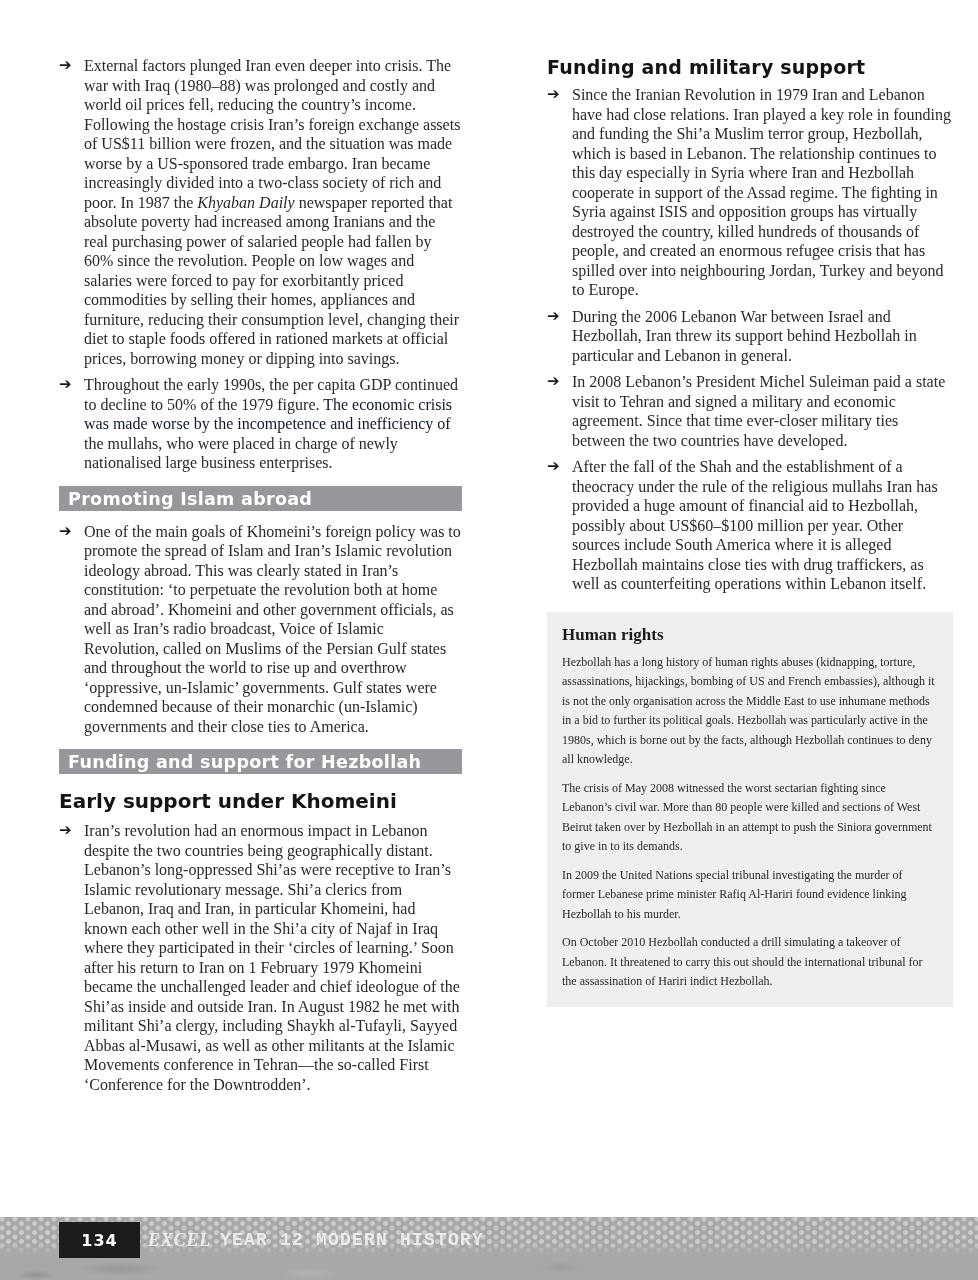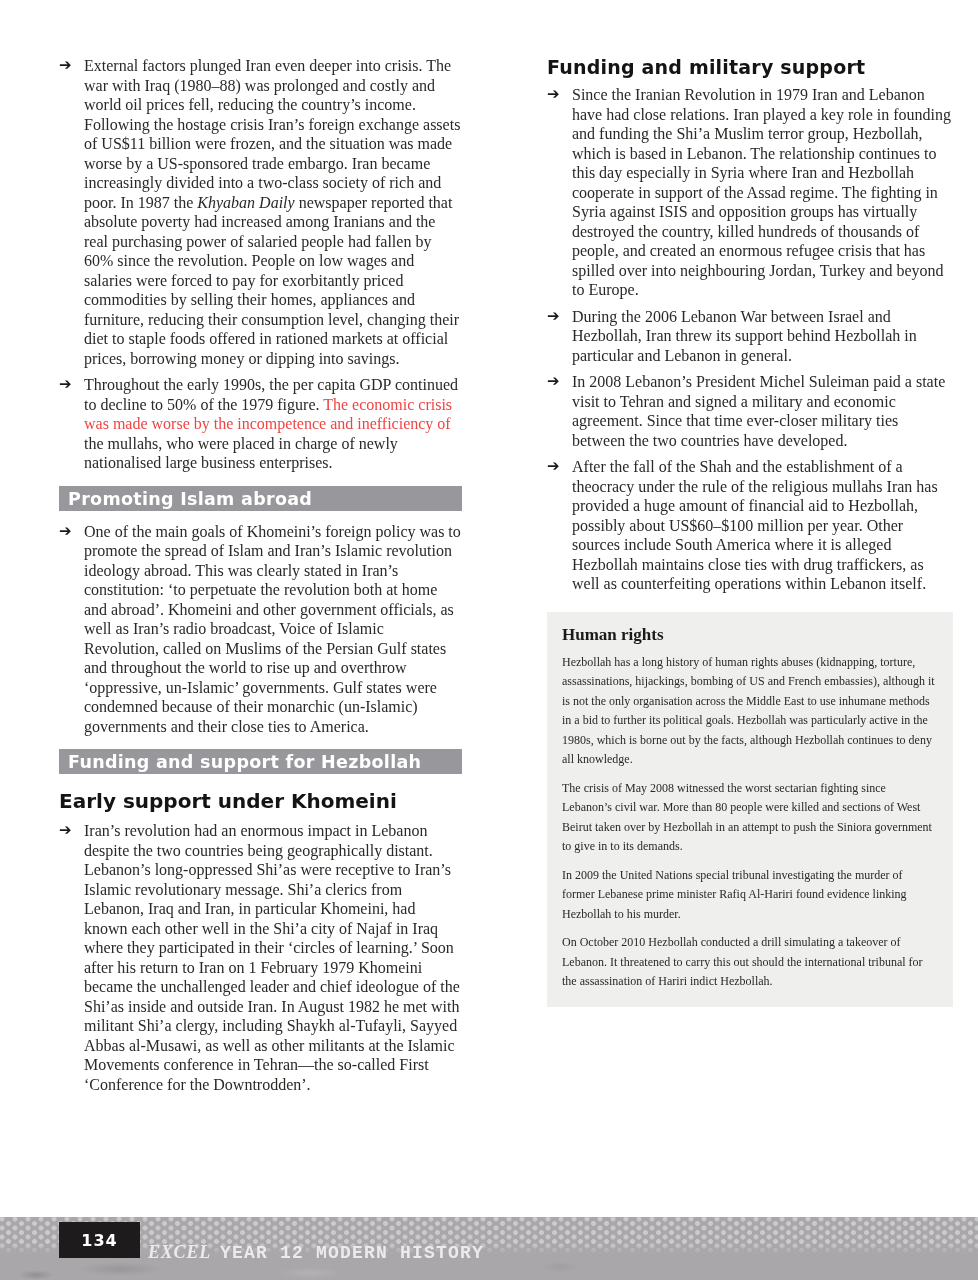--- a/index.html
+++ b/index.html
@@ -52,21 +52,21 @@
     color: #1a1a1a;
     font-weight: bold;
   }
   .bullet-text {
     margin: 0;
     font-size: 16px;
     line-height: 19.5px;
     color: #2b2926;
   }
   .seg-italic { font-style: italic; }
-  .seg-faded  { color: #ef4444; }
+  .seg-faded  { color: #0f172a; }
 
   .info-box {
     background: #efefed;
     border-radius: 0;
     padding: 13px 15px 15px 15px;
     margin-top: 18px;
   }
   .info-box-title {
     font-size: 17px;
     font-weight: bold;
@@ -119,21 +119,21 @@
     font-family: "DejaVu Sans", sans-serif;
     font-weight: bold;
     font-size: 16px;
     letter-spacing: 1px;
   }
   .footer-title {
     position: absolute;
     left: 148px; top: 0;
     height: 46px;
     display: flex;
-    align-items: flex-end;
+    align-items: center;
     color: #eceaec;
     white-space: nowrap;
   }
   .footer-series {
     font-family: "Liberation Serif", serif;
     font-style: italic;
     font-weight: bold;
     font-size: 18px;
     letter-spacing: 0.8px;
     margin-right: 9px;

